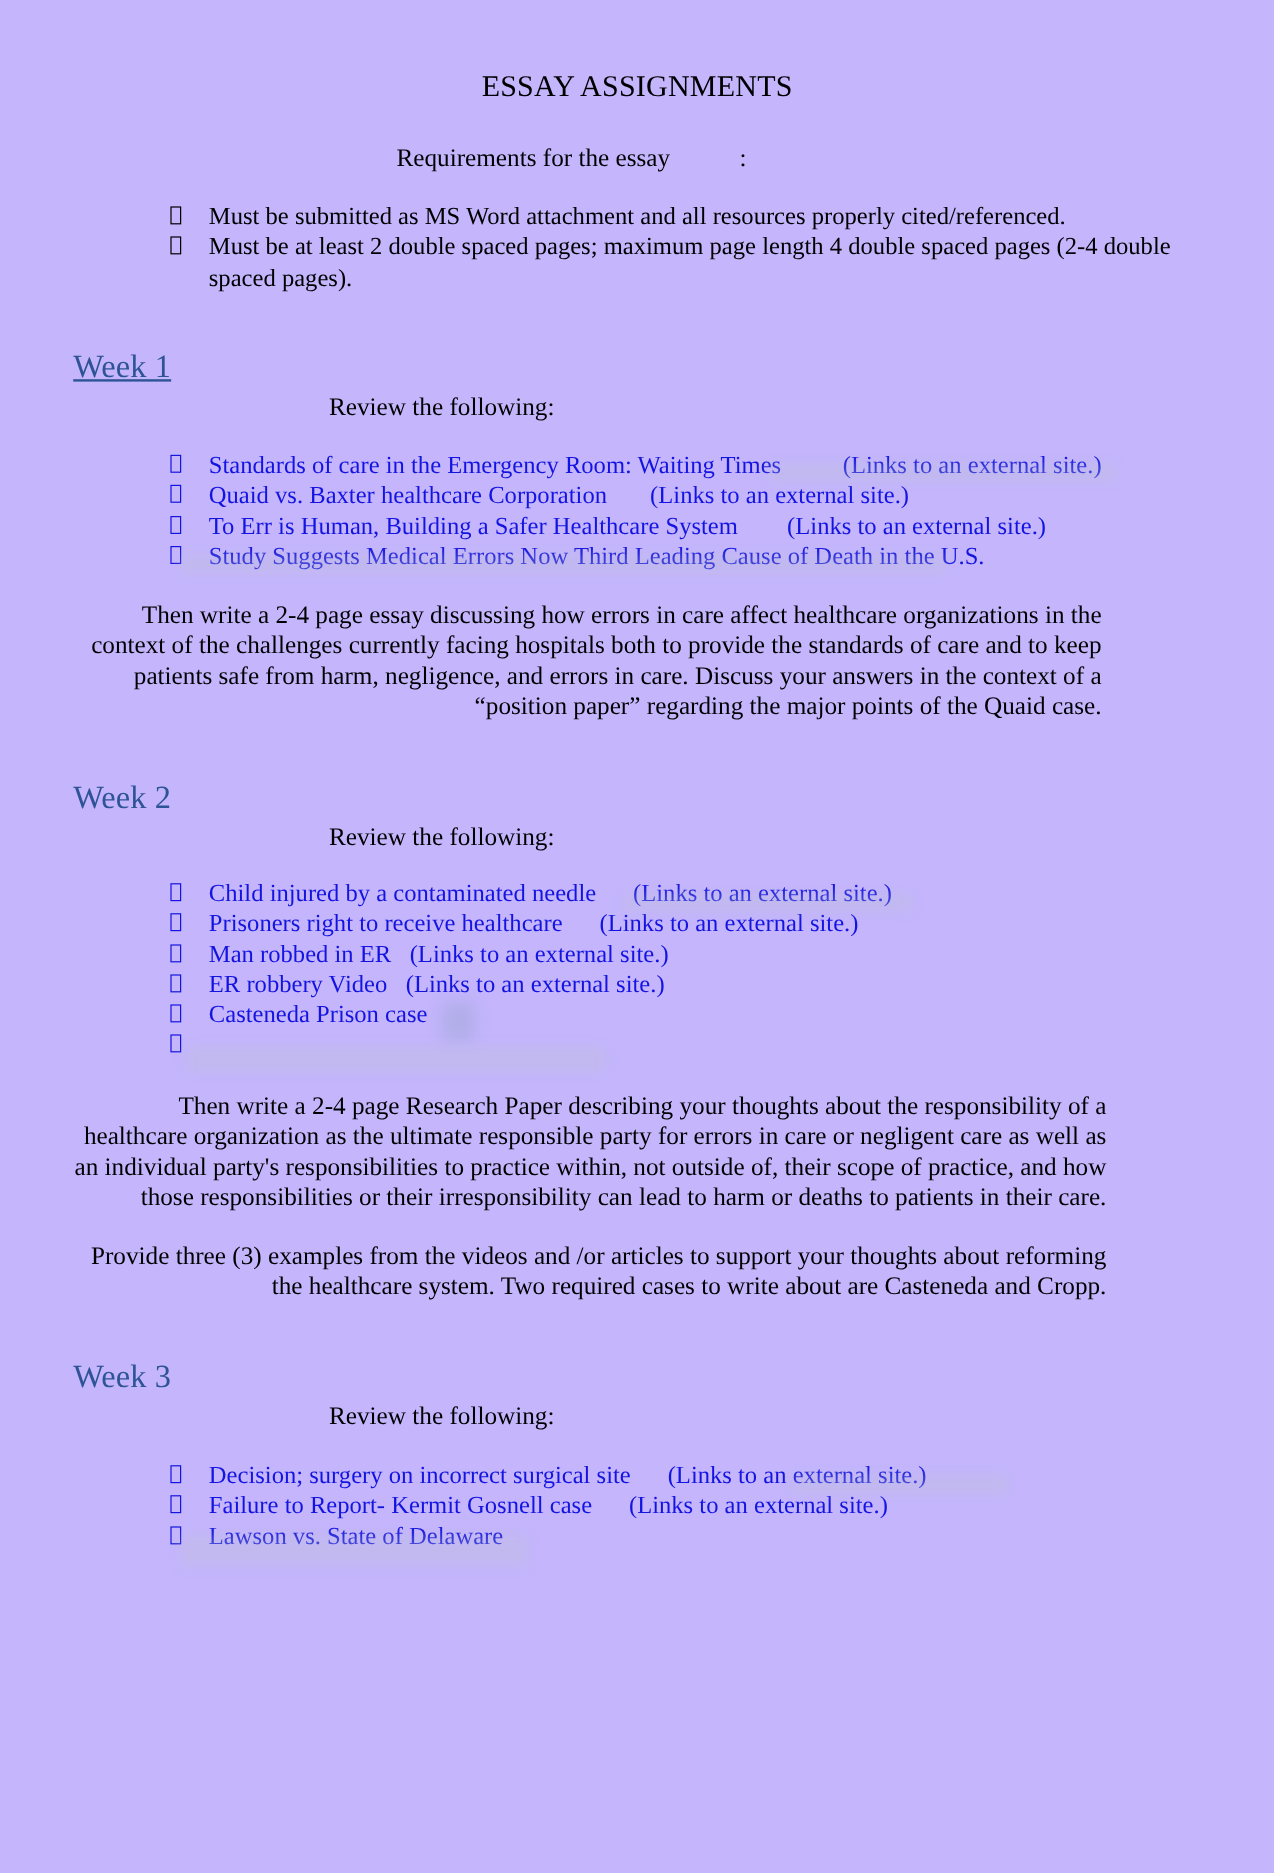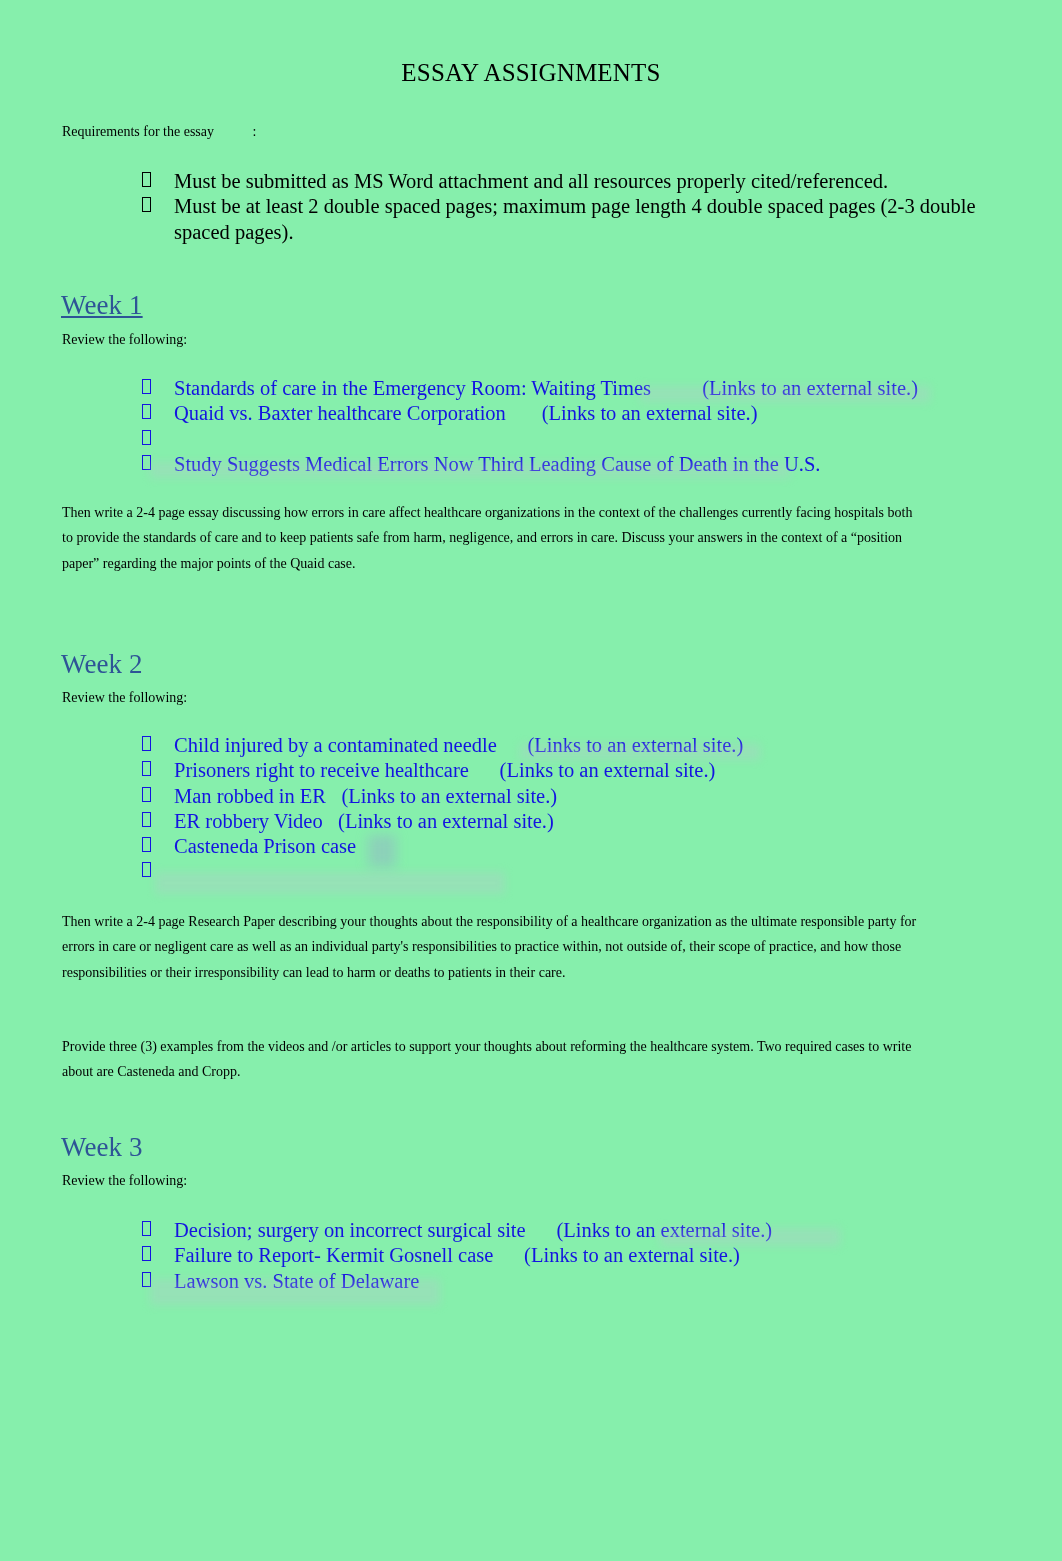--- a/index.html
+++ b/index.html
@@ -8,21 +8,21 @@
     background: #ffffff;
   }
   body {
     font-family: "Liberation Serif", "DejaVu Serif", serif;
     color: #000000;
   }
   .page {
     position: relative;
     width: 1062px;
     height: 1561px;
-    background: #86efac;
+    background: #c4b5fd;
     overflow: hidden;
     box-sizing: border-box;
     padding-left: 16px;
   }
 
   
   .doc-title {
     position: absolute;
     top: 58px;
     left: 0;
@@ -31,24 +31,24 @@
     font-size: 25px;
     line-height: 30px;
     letter-spacing: 0.2px;
     color: #000000;
     white-space: nowrap;
   }
 
   
   .para {
     position: absolute;
-    font-size: 14px;
+    font-size: 21px;
     line-height: 25.3px;
     color: #000000;
-    text-align: left;
+    text-align: right;
   }
 
   .lead-line {
     white-space: pre;
   }
 
   
   .week-heading {
     position: absolute;
     left: 61px;
@@ -132,39 +132,40 @@
 
   <div class="para lead-line" style="left:62px; top:119px; width:560px;">Requirements for the essay           :</div>
 
   <div class="bullets req" style="top:169px;">
     <div class="bullet-row">
       <span class="bullet-glyph"></span>
       <span class="bullet-text">Must be submitted as MS Word attachment and all resources properly cited/referenced.</span>
     </div>
     <div class="bullet-row">
       <span class="bullet-glyph"></span>
-      <span class="bullet-text">Must be at least 2 double spaced pages; maximum page length 4 double spaced pages (2-3 double spaced pages).</span>
+      <span class="bullet-text">Must be at least 2 double spaced pages; maximum page length 4 double spaced pages (2-4 double spaced pages).</span>
     </div>
   </div>
 
   <h2 class="week-heading" style="top:267px;text-decoration:underline;">Week 1</h2>
 
   <div class="para" style="left:62px; top:327px; width:400px;">Review the following:</div>
 
   <div class="bullets links" style="top:376px;">
     <div class="bullet-row">
       <span class="bullet-glyph"></span>
       <span class="bullet-text">Standards of care in the Emergency Room: Waiting Times          (Links to an external site.)</span>
     </div>
     <div class="bullet-row">
       <span class="bullet-glyph"></span>
       <span class="bullet-text">Quaid vs. Baxter healthcare Corporation       (Links to an external site.)</span>
     </div>
     <div class="bullet-row">
       <span class="bullet-glyph"></span>
+      <span class="bullet-text">To Err is Human, Building a Safer Healthcare System        (Links to an external site.)</span>
     </div>
     <div class="bullet-row">
       <span class="bullet-glyph"></span>
       <span class="bullet-text">Study Suggests Medical Errors Now Third Leading Cause of Death in the U.S.</span>
     </div>
   </div>
   <div class="smudge" style="left:640px; top:386px; width:290px; height:16px;"></div>
   <div class="smudge" style="left:150px; top:462px; width:640px; height:16px;"></div>
 
   <div class="para" style="left:62px; top:500px; width:856px;">Then write a   2-4 page essay      discussing how errors in care affect healthcare organizations in the context of the challenges currently facing hospitals both to provide the standards of care and to keep patients safe from harm, negligence, and errors in care. Discuss your answers in the context of a “position paper” regarding the major points of the Quaid case.</div>

